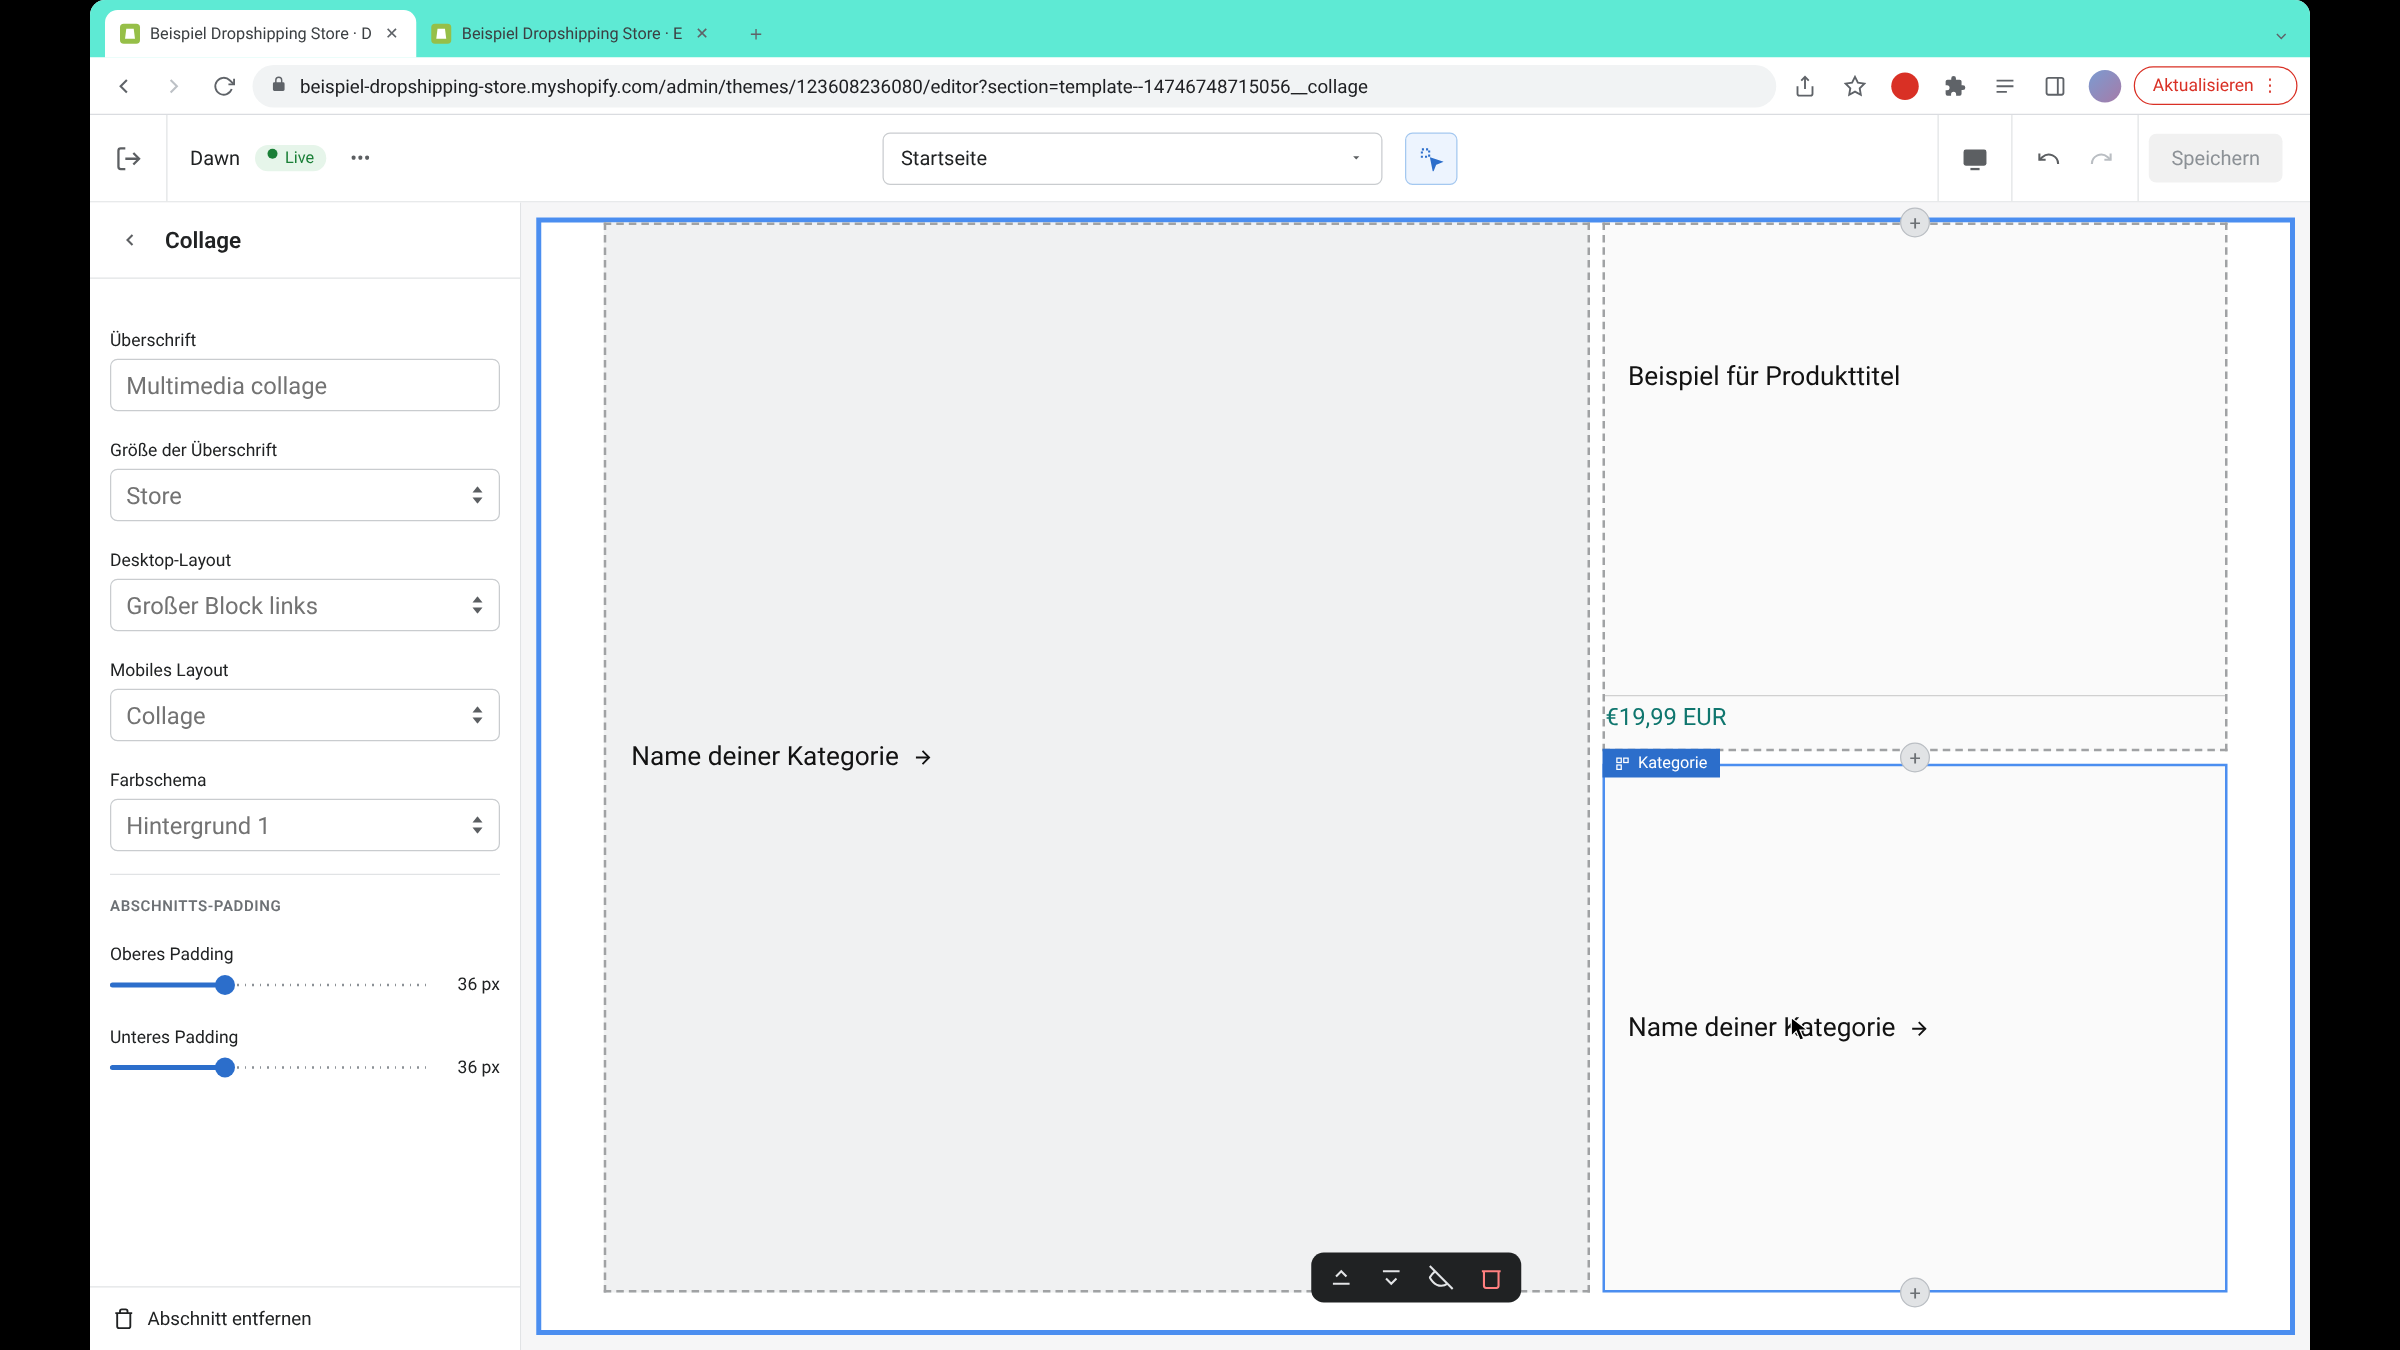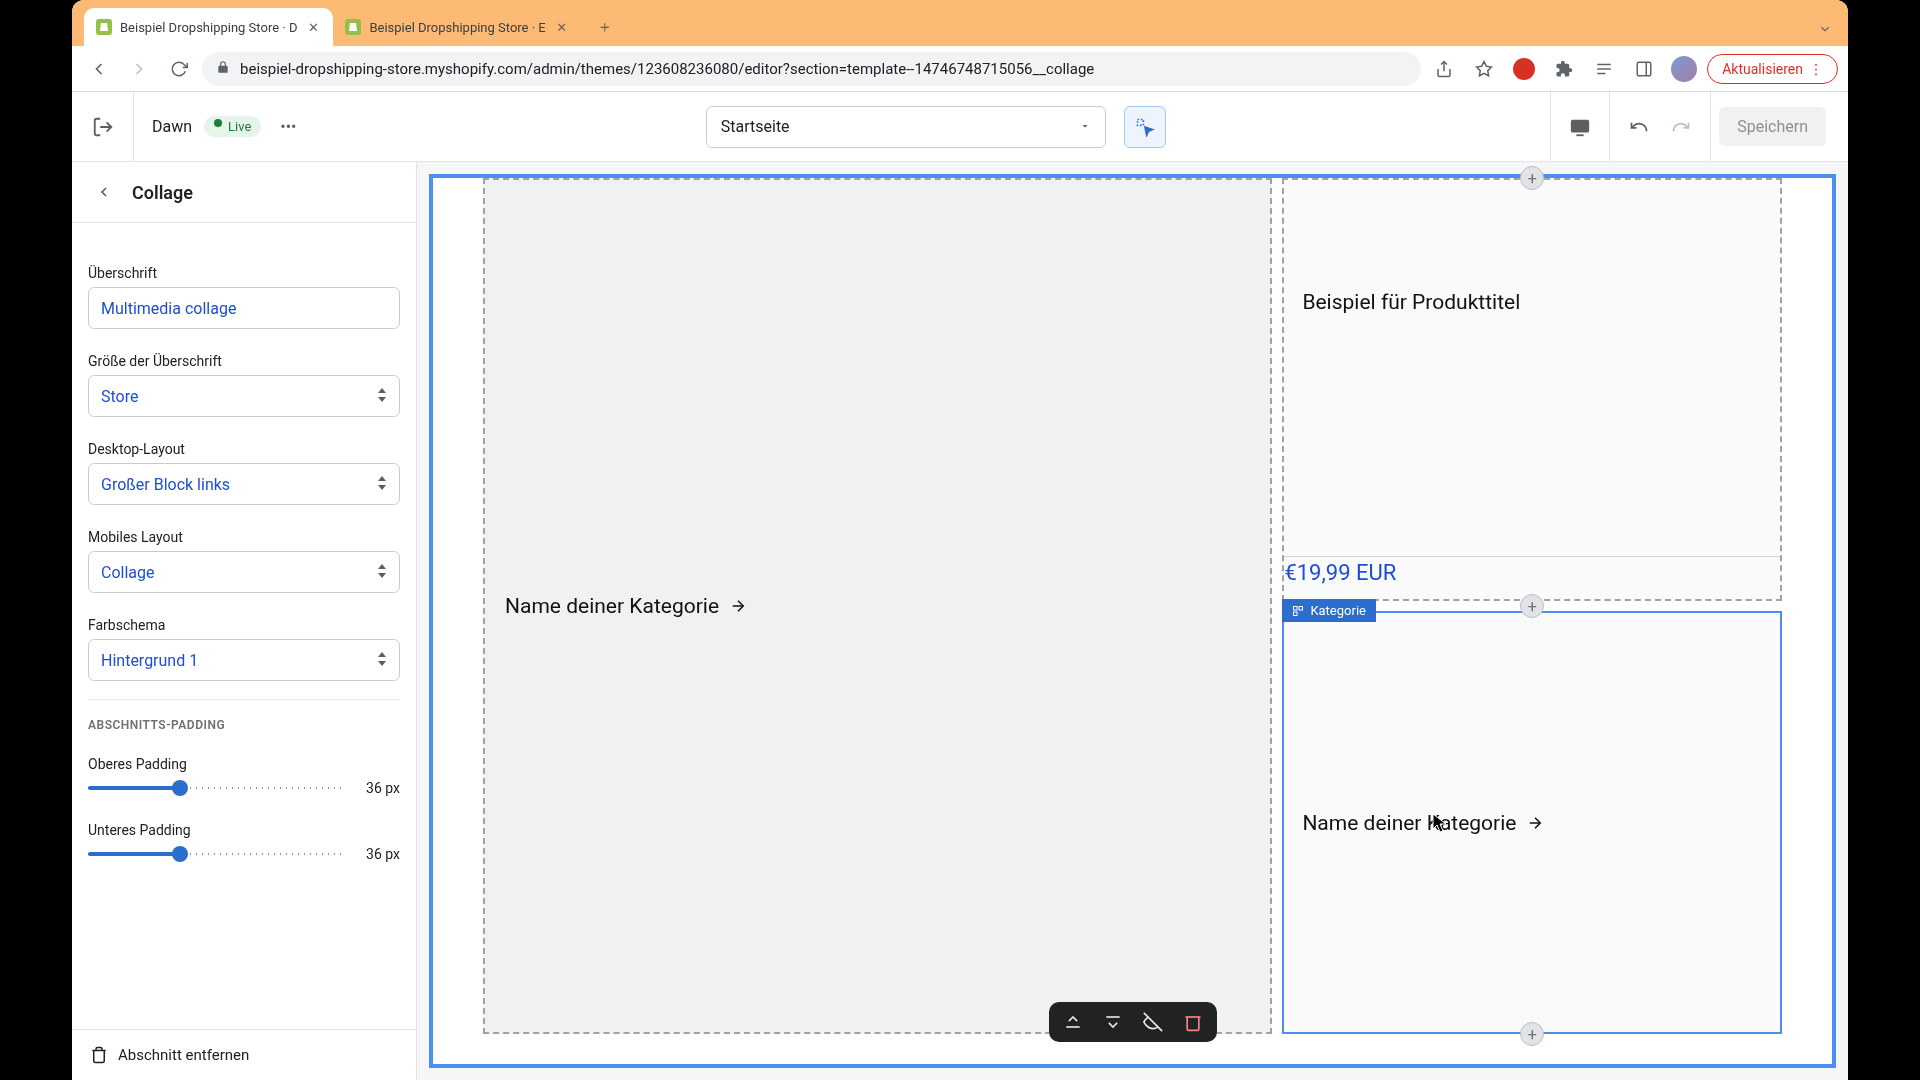--- a/index.html
+++ b/index.html
@@ -2,21 +2,21 @@
 <html><head>
 <meta charset="utf-8">
 <style>
 * { margin: 0; padding: 0; box-sizing: border-box; font-family: -apple-system, BlinkMacSystemFont, "Segoe UI", Roboto, Helvetica, Arial, sans-serif; }
 body { background: #000; width: 1920px; height: 1080px; overflow: hidden; }
 
 
 .viewport { position: absolute; left: 72px; top: 0; width: 1776px; height: 1080px; background: #fff; border-radius: 12px 12px 0 0; overflow: hidden; }
 
 
-.tab-strip { height: 46px; background: #fdba74; display: flex; align-items: flex-end; padding-left: 12px; gap: 0; }
+.tab-strip { height: 46px; background: #5eead4; display: flex; align-items: flex-end; padding-left: 12px; gap: 0; }
 .tab { height: 38px; background: #fff; border-radius: 10px 10px 0 0; display: flex; align-items: center; padding: 0 12px; font-size: 13px; color: #3c4043; gap: 8px; max-width: 260px; position: relative; }
 .tab.inactive { background: transparent; }
 .tab .favicon { width: 16px; height: 16px; background: #96bf48; border-radius: 3px; display: flex; align-items: center; justify-content: center; }
 .tab .favicon svg { width: 10px; height: 10px; fill: #fff; }
 .tab .title { flex: 1; white-space: nowrap; overflow: hidden; text-overflow: ellipsis; font-size: 13px; }
 .tab .close { width: 16px; height: 16px; display: flex; align-items: center; justify-content: center; color: #5f6368; cursor: pointer; border-radius: 50%; }
 .newtab { width: 34px; height: 34px; display: flex; align-items: center; justify-content: center; color: #5f6368; cursor: pointer; border-radius: 50%; margin-left: 6px; margin-bottom: 2px; }
 .tab-strip .chev { margin-left: auto; margin-right: 16px; color: #5f6368; padding-bottom: 6px; }
 
 .addr-bar { height: 46px; background: #fff; border-bottom: 1px solid #dadce0; display: flex; align-items: center; padding: 0 10px; gap: 6px; }
@@ -51,21 +51,21 @@
 .save-btn { background: #f1f1f1; color: #8c9196; border: none; border-radius: 6px; padding: 10px 18px; font-size: 16px; cursor: not-allowed; }
 
 
 .settings { position: absolute; top: 70px; left: 0; width: 345px; bottom: 0; background: #fff; border-right: 1px solid #e1e3e5; overflow-y: auto; display: flex; flex-direction: column; }
 .settings-head { display: flex; align-items: center; gap: 14px; padding: 16px 18px; border-bottom: 1px solid #e1e3e5; }
 .settings-head .back { width: 28px; height: 28px; display: flex; align-items: center; justify-content: center; border-radius: 6px; cursor: pointer; color: #5c5f62; }
 .settings-head h2 { font-size: 18px; font-weight: 600; color: #202223; }
 .settings-body { flex: 1; padding: 18px 16px; overflow-y: auto; }
 .form-group { margin-bottom: 18px; }
 .form-group label { display: block; font-size: 14px; color: #202223; margin-bottom: 6px; margin-top: 24px; }
-.form-group input[type="text"], .form-group .select { width: 100%; height: 42px; border: 1px solid #c9cccf; border-radius: 6px; padding: 16px 12px; font-size: 16px; color: #1d4ed8; background: #fff; }
+.form-group input[type="text"], .form-group .select { width: 100%; height: 42px; border: 1px solid #c9cccf; border-radius: 6px; padding: 16px 12px; font-size: 19px; color: #737373; background: #fff; }
 .form-group .select { display: flex; align-items: center; justify-content: space-between; cursor: pointer; }
 .form-group .select .chev { color: #5c5f62; }
 .help { font-size: 14px; color: #6d7175; line-height: 1.4; margin-top: 8px; }
 .divider { height: 1px; background: #e1e3e5; margin: 18px 0; }
 .section-label { font-size: 12px; font-weight: 600; color: #6d7175; letter-spacing: .5px; margin-bottom: 14px; }
 .slider-row { display: flex; align-items: center; gap: 12px; }
 .slider { flex: 1; position: relative; height: 20px; }
 .slider-track { position: absolute; top: 9px; left: 0; right: 0; height: 2px; background: repeating-linear-gradient(90deg, #8c9196 0 1px, transparent 1px 6px); }
 .slider-fill { position: absolute; top: 8px; left: 0; height: 4px; background: #2c6ecb; border-radius: 2px; }
 .slider-thumb { position: absolute; top: 2px; width: 16px; height: 16px; background: #2c6ecb; border-radius: 50%; transform: translateX(-50%); cursor: pointer; }
@@ -76,21 +76,21 @@
 
 .canvas { position: absolute; top: 70px; left: 345px; right: 0; bottom: 0; background: #f6f6f7; overflow: hidden; }
 .canvas-inner { position: absolute; inset: 12px; border: 4px solid #4b8ef0; background: #fff; }
 .collage { position: absolute; inset: 0; display: flex; gap: 10px; padding: 0 50px 30px 50px; }
 .big-card { flex: 0 0 calc(60% + 10px); border: 2px dashed #a0a2a4; background: #f0f1f2; position: relative; }
 .big-card .cat-label { position: absolute; left: 20px; top: 50%; transform: translateY(-50%); font-size: 21px; color: #121212; display: flex; align-items: center; gap: 10px; }
 .right-col { flex: 1; display: flex; flex-direction: column; gap: 10px; position: relative; }
 .product-card { border: 2px dashed #a0a2a4; background: #fafafa; height: 50%; position: relative; }
 .product-title { position: absolute; left: 18px; top: 110px; font-size: 21px; color: #121212; }
 .product-line { position: absolute; left: 0; right: 0; bottom: 42px; height: 1px; background: #d0d0d0; }
-.product-price { position: absolute; left: 0; bottom: 14px; font-size: 22px; color: #1d4ed8; }
+.product-price { position: absolute; left: 0; bottom: 14px; font-size: 19px; color: #0f766e; }
 .cat2-card { border: 2px solid #4b8ef0; background: #fafafa; height: 50%; position: relative; }
 .kat-badge { position: absolute; left: -2px; top: -14px; background: #2c6ecb; color: #fff; font-size: 13px; padding: 4px 10px; display: flex; align-items: center; gap: 6px; z-index: 2; }
 .cat2-label { position: absolute; left: 18px; top: 50%; transform: translateY(-50%); font-size: 21px; color: #121212; display: flex; align-items: center; gap: 10px; }
 .add-btn { position: absolute; left: 50%; transform: translateX(-50%); width: 24px; height: 24px; background: #e1e3e5; border: 1px solid #babec3; border-radius: 50%; display: flex; align-items: center; justify-content: center; color: #6d7175; cursor: pointer; z-index: 3; }
 .floating-toolbar { position: absolute; left: 50%; bottom: 22px; transform: translateX(-50%); background: #202223; border-radius: 10px; display: flex; padding: 10px 14px; gap: 20px; z-index: 5; }
 .floating-toolbar .ftb { color: #e3e5e7; cursor: pointer; display: flex; }
 .floating-toolbar .ftb.del { color: #ff8080; }
 .cursor { position: absolute; width: 16px; height: 20px; z-index: 10; }
 </style>
 </head>

